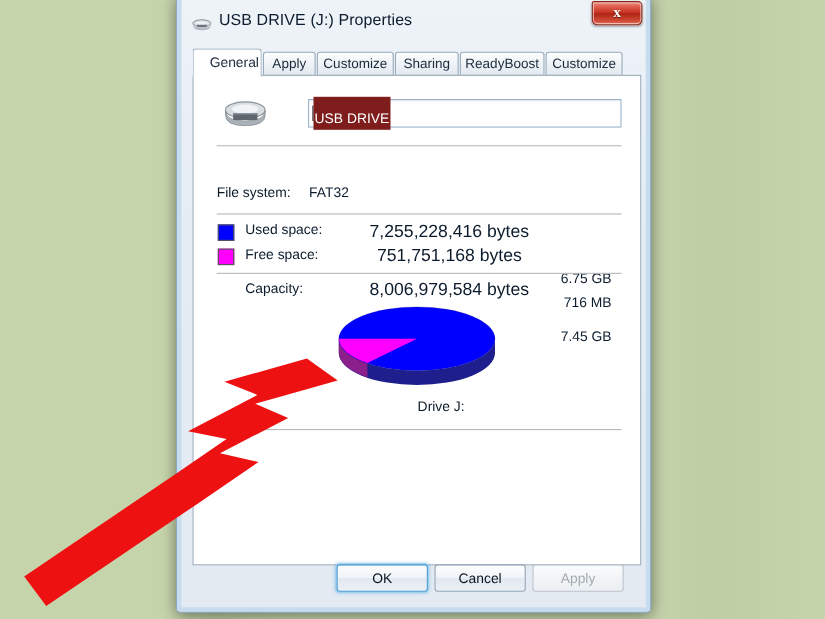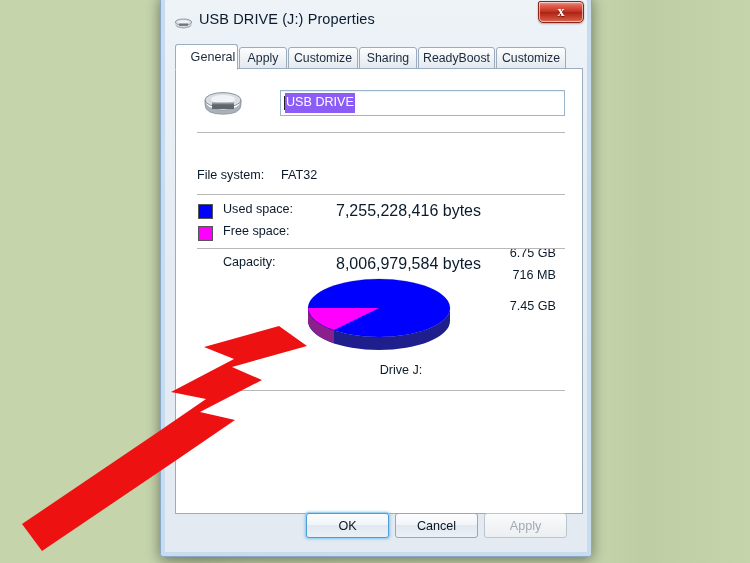--- a/index.html
+++ b/index.html
@@ -133,24 +133,24 @@
     border: 1px solid #9ab4cc;
     box-shadow: 0 1px 1px rgba(0,0,0,0.07) inset;
     box-sizing: border-box;
     display: flex; align-items: center;
     padding-left: 3px;
   }
   #drive-name-caret {
     width: 1px; height: 14px; background: #222; margin-right: 0px;
   }
   #drive-name-value {
-    background: #8b5cf6;
+    background: #7f1d1d;
     color: #ffffff;
     font-size: 12.6px;
-    padding: 2px 1px 2px 1px;
+    padding: 13px 1px 2px 1px;
     line-height: 1.2;
     white-space: nowrap;
   }
 
   .hrule {
     position: absolute;
     left: 21px;
     width: 368px;
     height: 1px;
     background: #b8b8b8;
@@ -313,20 +313,21 @@
         <div class="space-row" style="top:133px;">
           <span class="swatch" style="background:#0000ff;"></span>
           <span class="space-label">Used space:</span>
           <span class="space-bytes">7,255,228,416 bytes</span>
           <span class="space-human">6.75 GB</span>
         </div>
 
         <div class="space-row" style="top:155px;">
           <span class="swatch" style="background:#ff00ff;"></span>
           <span class="space-label">Free space:</span>
+          <span class="space-bytes">751,751,168 bytes</span>
           <span class="space-human">716 MB</span>
         </div>
 
         <div class="hrule" style="top:179px;"></div>
 
         <div class="space-row" style="top:186px;">
           <span class="cap-label">Capacity:</span>
           <span class="space-bytes">8,006,979,584 bytes</span>
           <span class="space-human">7.45 GB</span>
         </div>

